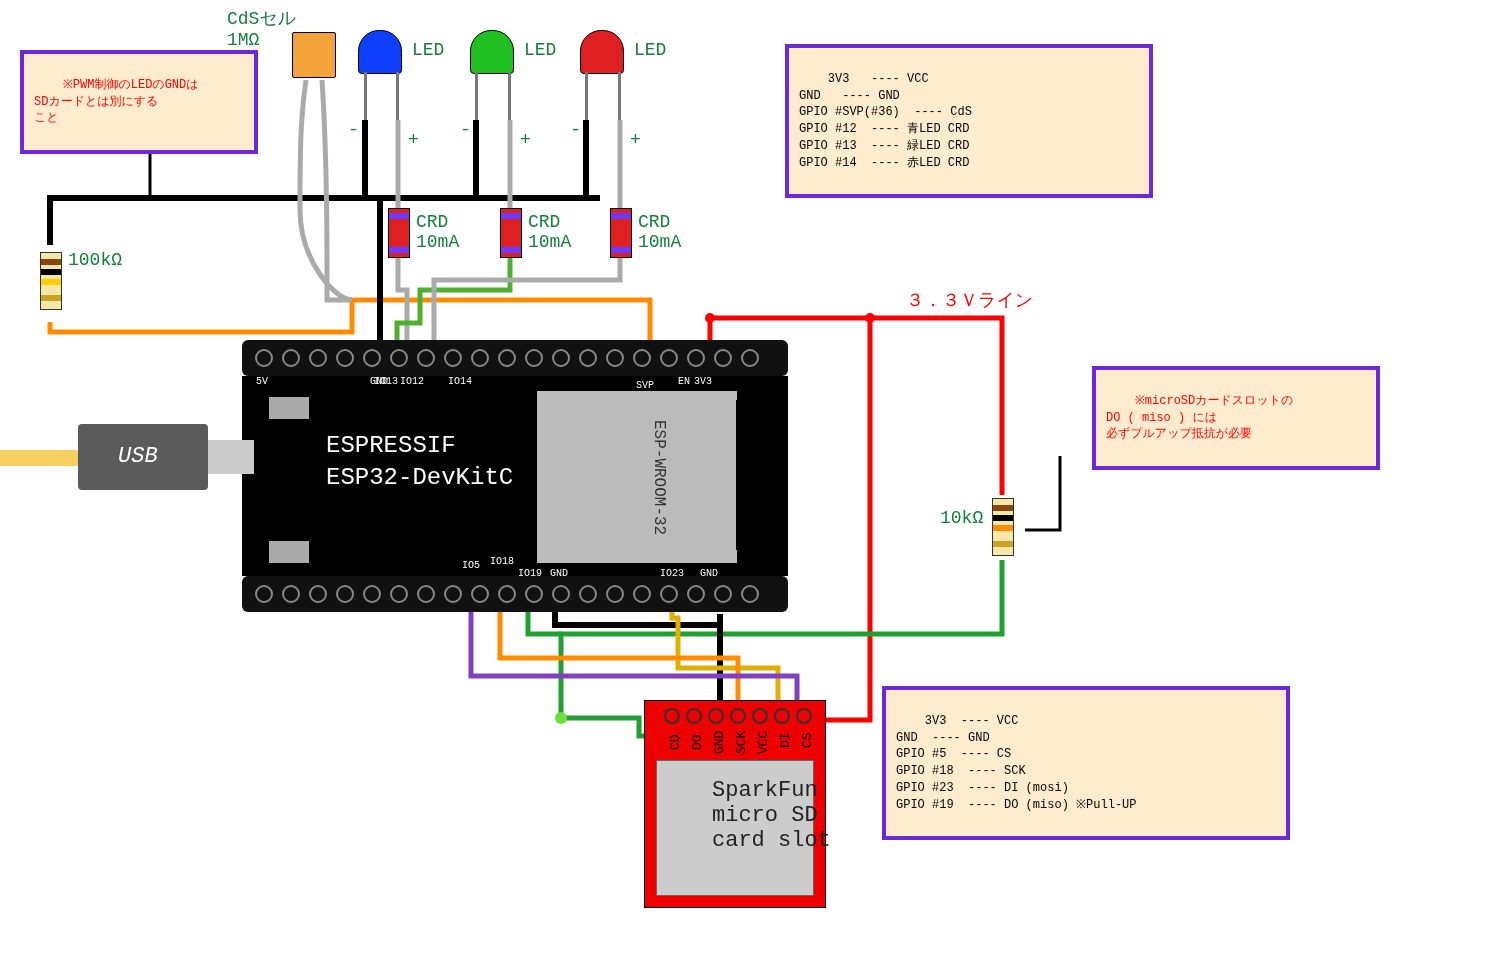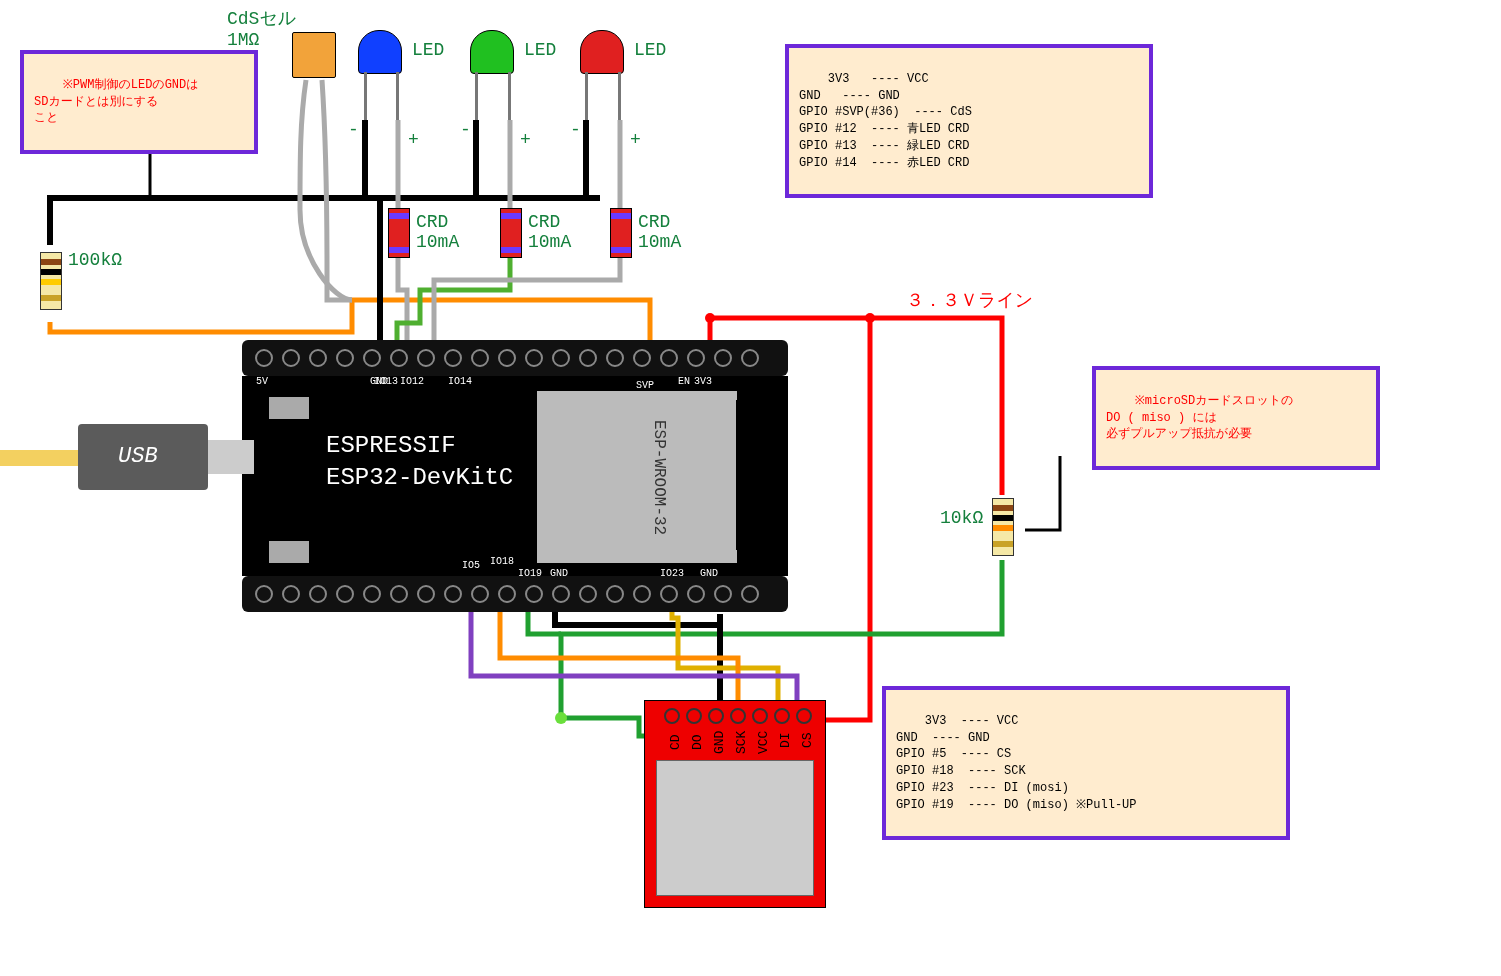--- a/index.html
+++ b/index.html
@@ -229,20 +229,23 @@
   <div class="resistor" style="left:992px; top:498px;">
     <div class="rband" style="background:#8b4513; margin-top:6px;"></div>
     <div class="rband" style="background:#000; margin-top:4px;"></div>
     <div class="rband" style="background:#ff8c00; margin-top:4px;"></div>
     <div class="rband" style="background:#c9a227; margin-top:10px;"></div>
   </div>
   <div class="label" style="left:940px; top:508px;">10kΩ</div>
 
   <div class="sdcard" style="left:644px; top:700px; width:180px; height:206px;"></div>
   <div class="sdslot" style="left:656px; top:760px; width:156px; height:134px;"></div>
+  <div class="sd-text" style="left:712px; top:778px;">SparkFun
+micro SD
+card slot</div>
 
   <svg width="1501" height="976" style="pointer-events:none">
     <g fill="none" stroke="#333" stroke-width="2">
       <circle cx="672" cy="716" r="7"></circle>
         <circle cx="694" cy="716" r="7"></circle>
         <circle cx="716" cy="716" r="7"></circle>
         <circle cx="738" cy="716" r="7"></circle>
         <circle cx="760" cy="716" r="7"></circle>
         <circle cx="782" cy="716" r="7"></circle>
         <circle cx="804" cy="716" r="7"></circle>

